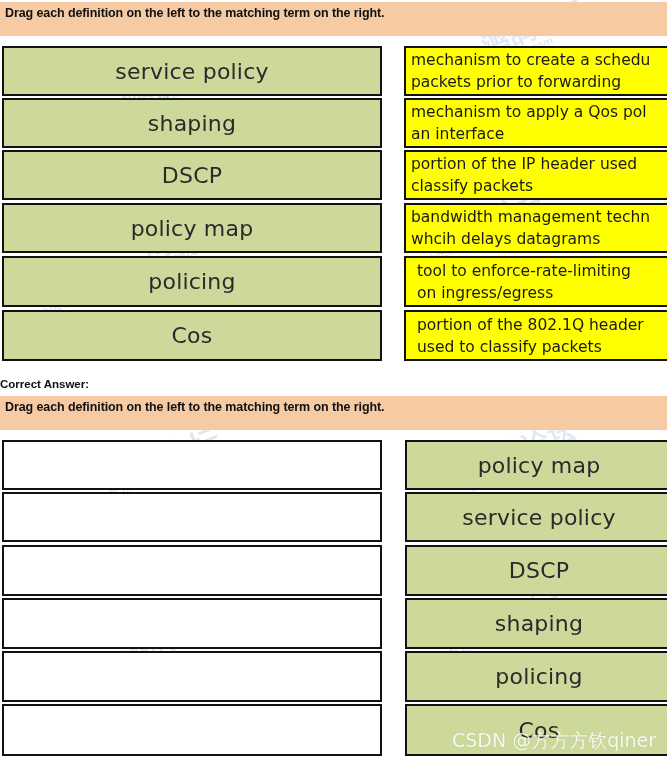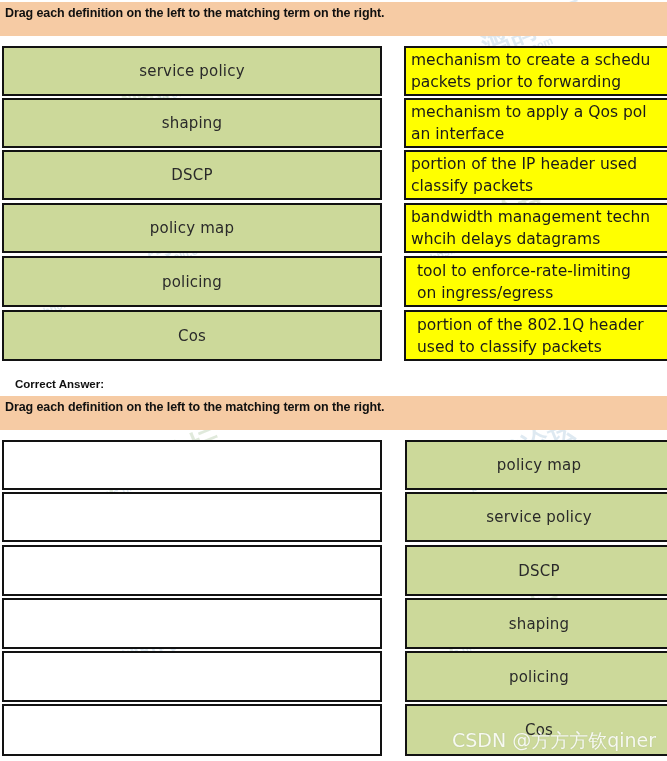--- a/index.html
+++ b/index.html
@@ -55,21 +55,21 @@
     font-weight: bold;
     color: #101010;
     letter-spacing: -0.1px;
     white-space: nowrap;
   }
   #banner-top { top: 2px; }
   #banner-bottom { top: 396px; }
 
   .correct-answer-label {
     position: absolute;
-    left: 15px;
+    left: 0px;
     top: 378px;
     font-size: 11.5px;
     font-weight: bold;
     color: #101010;
     z-index: 3;
   }
 
   
   .col {
     position: absolute;
@@ -81,21 +81,21 @@
     border: 2px solid #121212;
     display: flex;
     align-items: center;
     overflow: hidden;
   }
   .box.term {
     background: #ccd99a;
     justify-content: center;
   }
   .box.term .label {
-    font-size: 15px;
+    font-size: 22px;
     color: #2a2a2a;
     font-family: "DejaVu Sans", sans-serif;
     font-weight: 400;
     letter-spacing: 0.2px;
   }
   .box.blank {
     background: #ffffff;
   }
   .box.definition {
     background: #ffffff;

